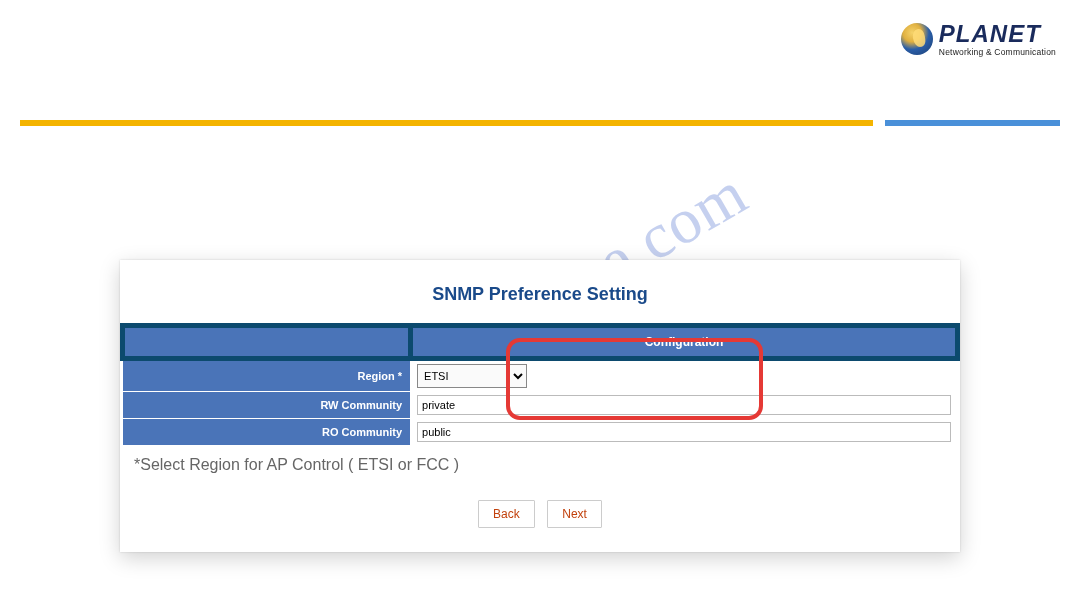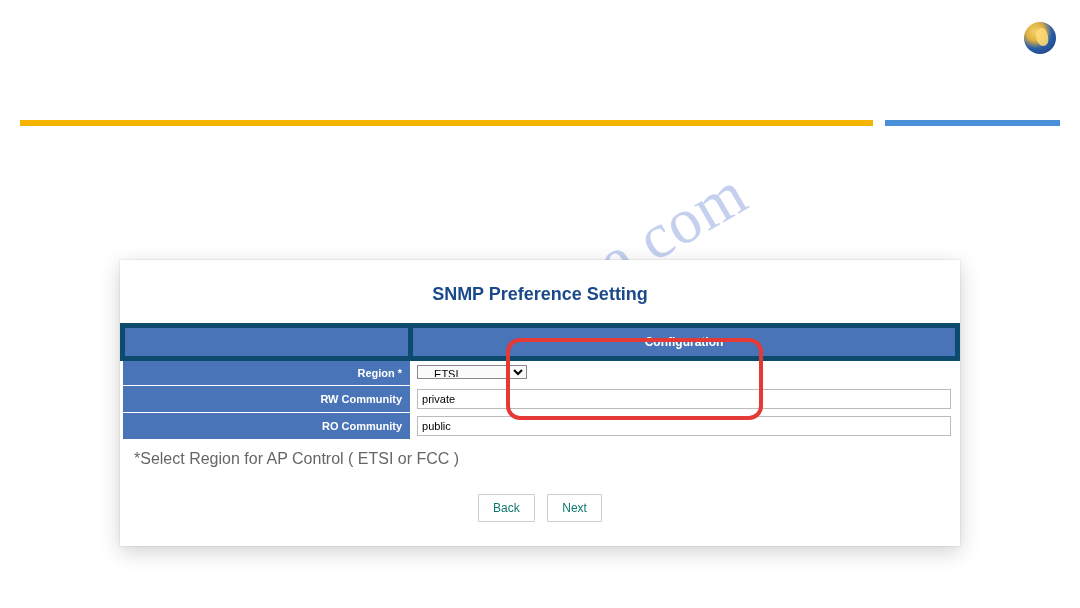--- a/index.html
+++ b/index.html
@@ -26,36 +26,40 @@
     .panel-title { text-align:center; font-size:18px; font-weight:700; color:#1a4a8a; padding:24px 0 18px; }
 
     .tbl { width:100%; border-collapse: collapse; }
     .tbl .hdr td { background:#4a74b8; color:#fff; font-size:12px; font-weight:600; text-align:center; padding:7px 4px; border:5px solid #0c4a6e; }
     .tbl .hdr td.left-empty { width:34.5%; }
 
     .tbl .row td { background:#4a74b8; border:1px solid #fff; }
     .tbl .row td.lbl { width:34.5%; color:#fff; font-size:11px; font-weight:600; text-align:right; padding:3px 8px; }
     .tbl .row td.val { background:#fff; padding:3px 6px; }
 
-    .sel { font-size:11px; padding:1px 12px; width:110px; border:1px solid #888; height:14px; background:#fafafa; }
+    .sel { font-size:11px; padding:1px 2px; width:110px; border:1px solid #888; height:24px; background:#fafafa; }
     .inp { font-size:11px; padding:2px 4px; width:100%; border:1px solid #bbb; height:20px; }
 
     .foot-note { font-size:16px; color:#666; padding:10px 14px 0; }
 
     .btn-row { text-align:center; margin-top:26px; }
-    .btn { display:inline-block; border:1px solid #ccc; background:#fff; color:#0f766e; font-size:12px; padding:6px 14px; margin:0 4px; border-radius:1px; cursor:pointer; }
+    .btn { display:inline-block; border:1px solid #ccc; background:#fff; color:#c2410c; font-size:12px; padding:6px 14px; margin:0 4px; border-radius:1px; cursor:pointer; }
 
     
     .callout { position:absolute; border:4px solid #e53935; border-radius:14px; pointer-events:none; }
   </style>
 </head>
 <body>
 
 <div class="logo-block">
   <div class="logo-globe"></div>
+  <div class="logo-text-wrap">
+    <div class="logo-text">PLANET</div>
+    <div class="logo-tag">Networking &amp; Communication</div>
+  </div>
 </div>
 
 <div class="divider">
   <div class="d1"></div>
     <div class="d2"></div>
 </div>
 
 <div class="watermark">manualshive.com</div>
 
 <div class="panel-wrap">

